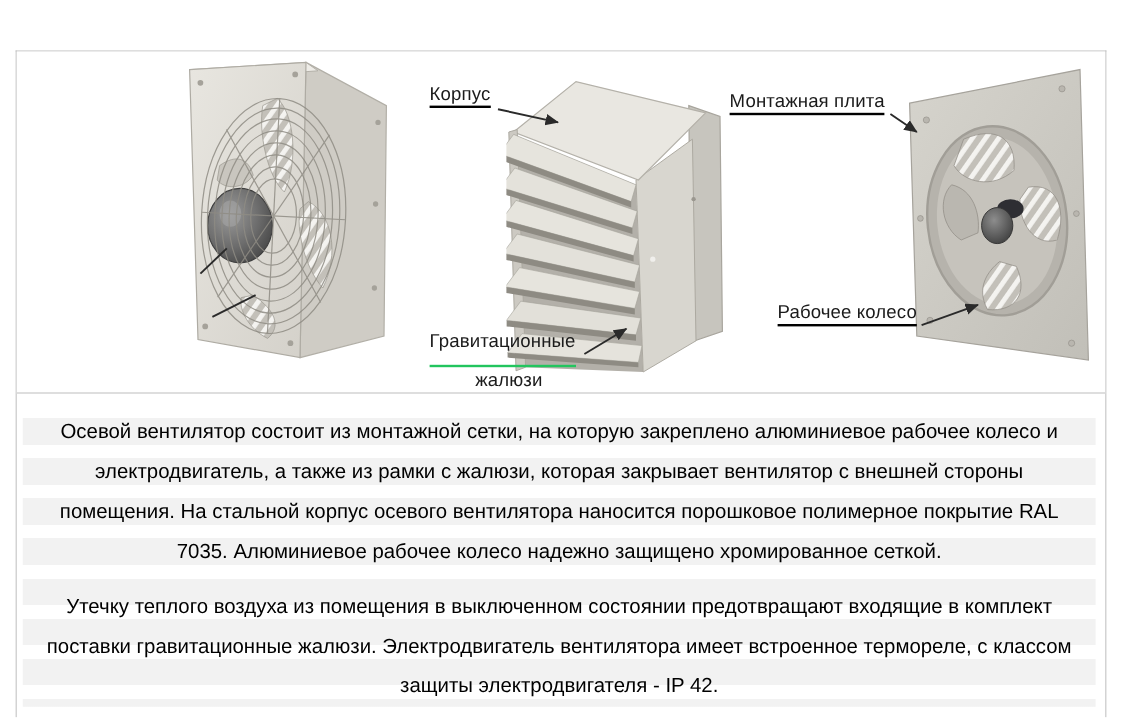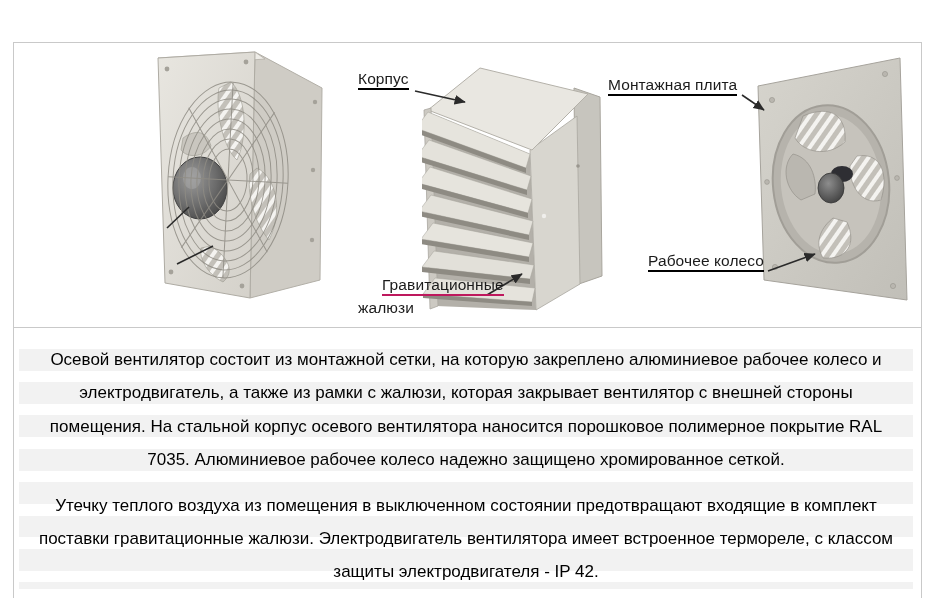--- a/index.html
+++ b/index.html
@@ -17,22 +17,22 @@
     position:relative;width:100%;height:284px;border-bottom:1px solid #c9c9c9;
     background:#ffffff;box-sizing:content-box;
   }
   .fig-svg{position:absolute;}
   .leaders{position:absolute;left:0;top:0;pointer-events:none;}
   .callout{
     position:absolute;font-size:15.5px;line-height:17px;color:#1b1b1b;
     border-bottom:2px solid #000000;padding-bottom:1px;white-space:nowrap;letter-spacing:.1px;
   }
   .callout.noline{border-bottom:none;padding-bottom:0;}
-  .callout .u{border-bottom:2px solid #be185d;padding-bottom:1px;display:inline-block;margin-left:24px;}
-  .callout .second{display:block;margin-top:3px;}
+  .callout .u{border-bottom:2px solid #22c55e;padding-bottom:11px;display:inline-block;}
+  .callout .second{display:block;margin-top:3px;margin-left:38px;}
   
   .text-section{position:relative;padding:3px 8px 0 5px;}
   .desc{
     font-size:17px;line-height:33.4px;color:#000000;
     background:repeating-linear-gradient(to bottom,
       #ffffff 0px,#ffffff 5.5px,
       #f2f2f2 5.5px,#f2f2f2 27.5px,
       #ffffff 27.5px,#ffffff 33.4px);
   }
   .desc p{margin:12px;padding:0;text-align:center;}

